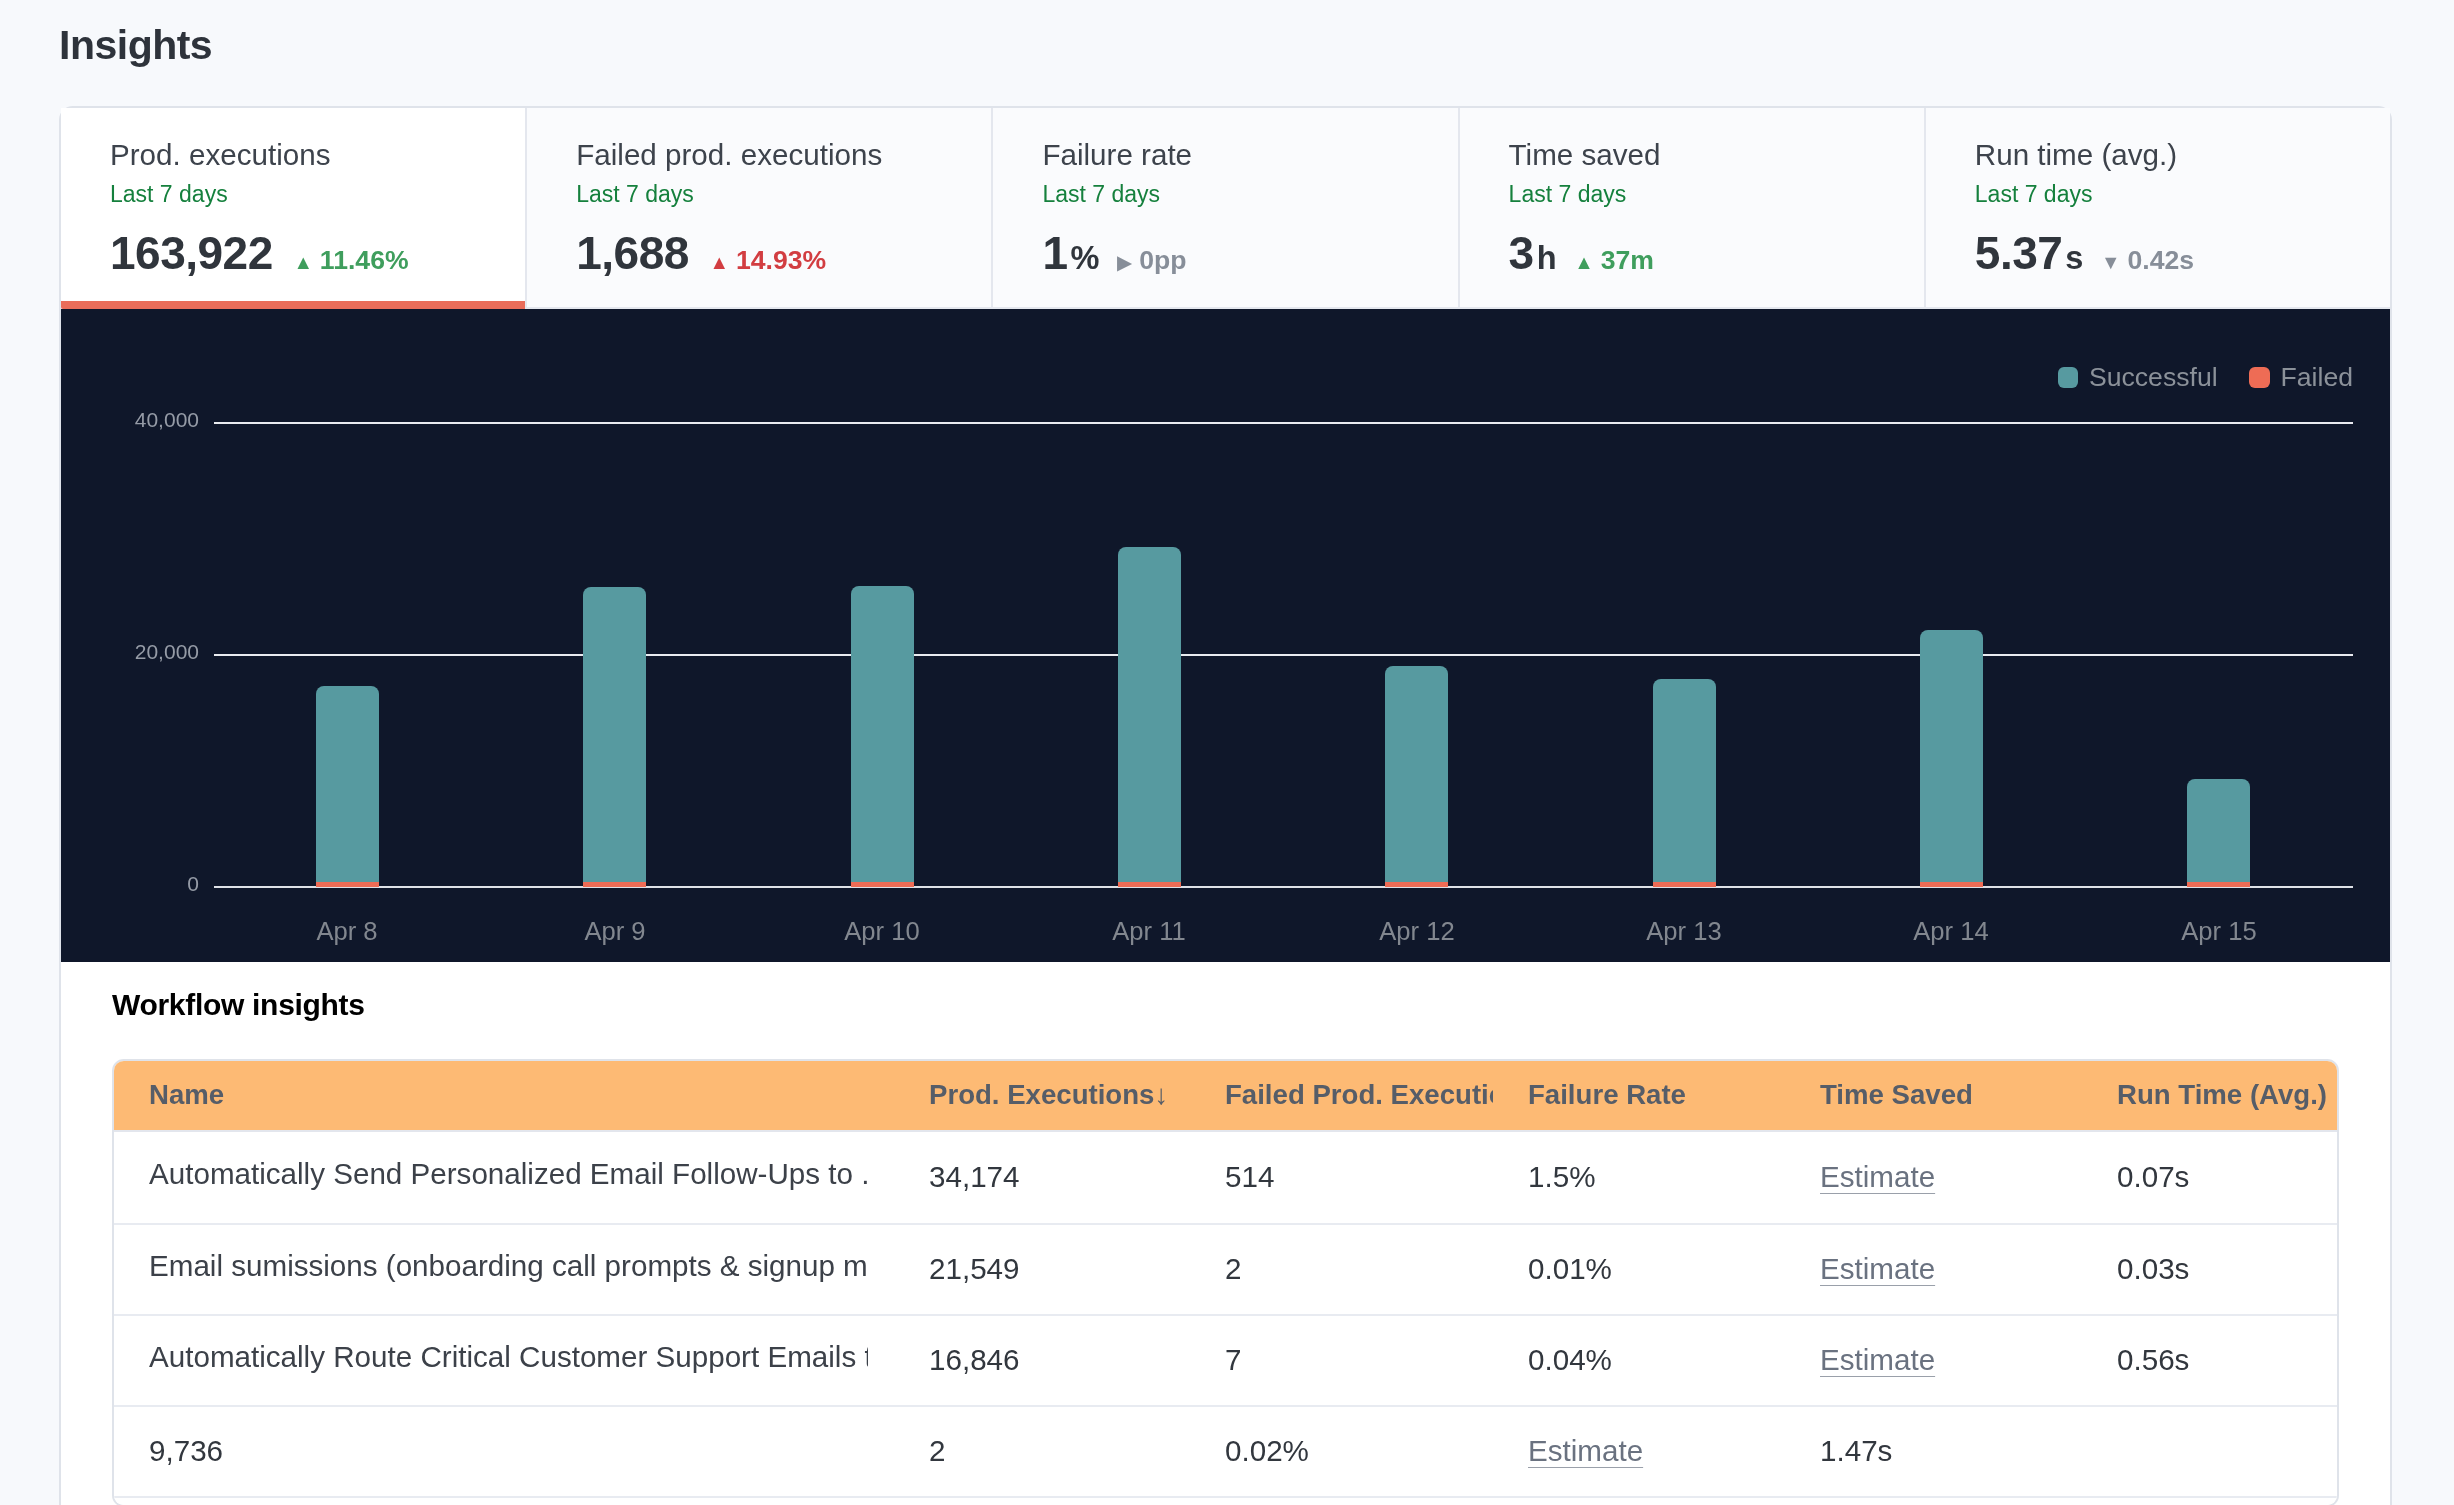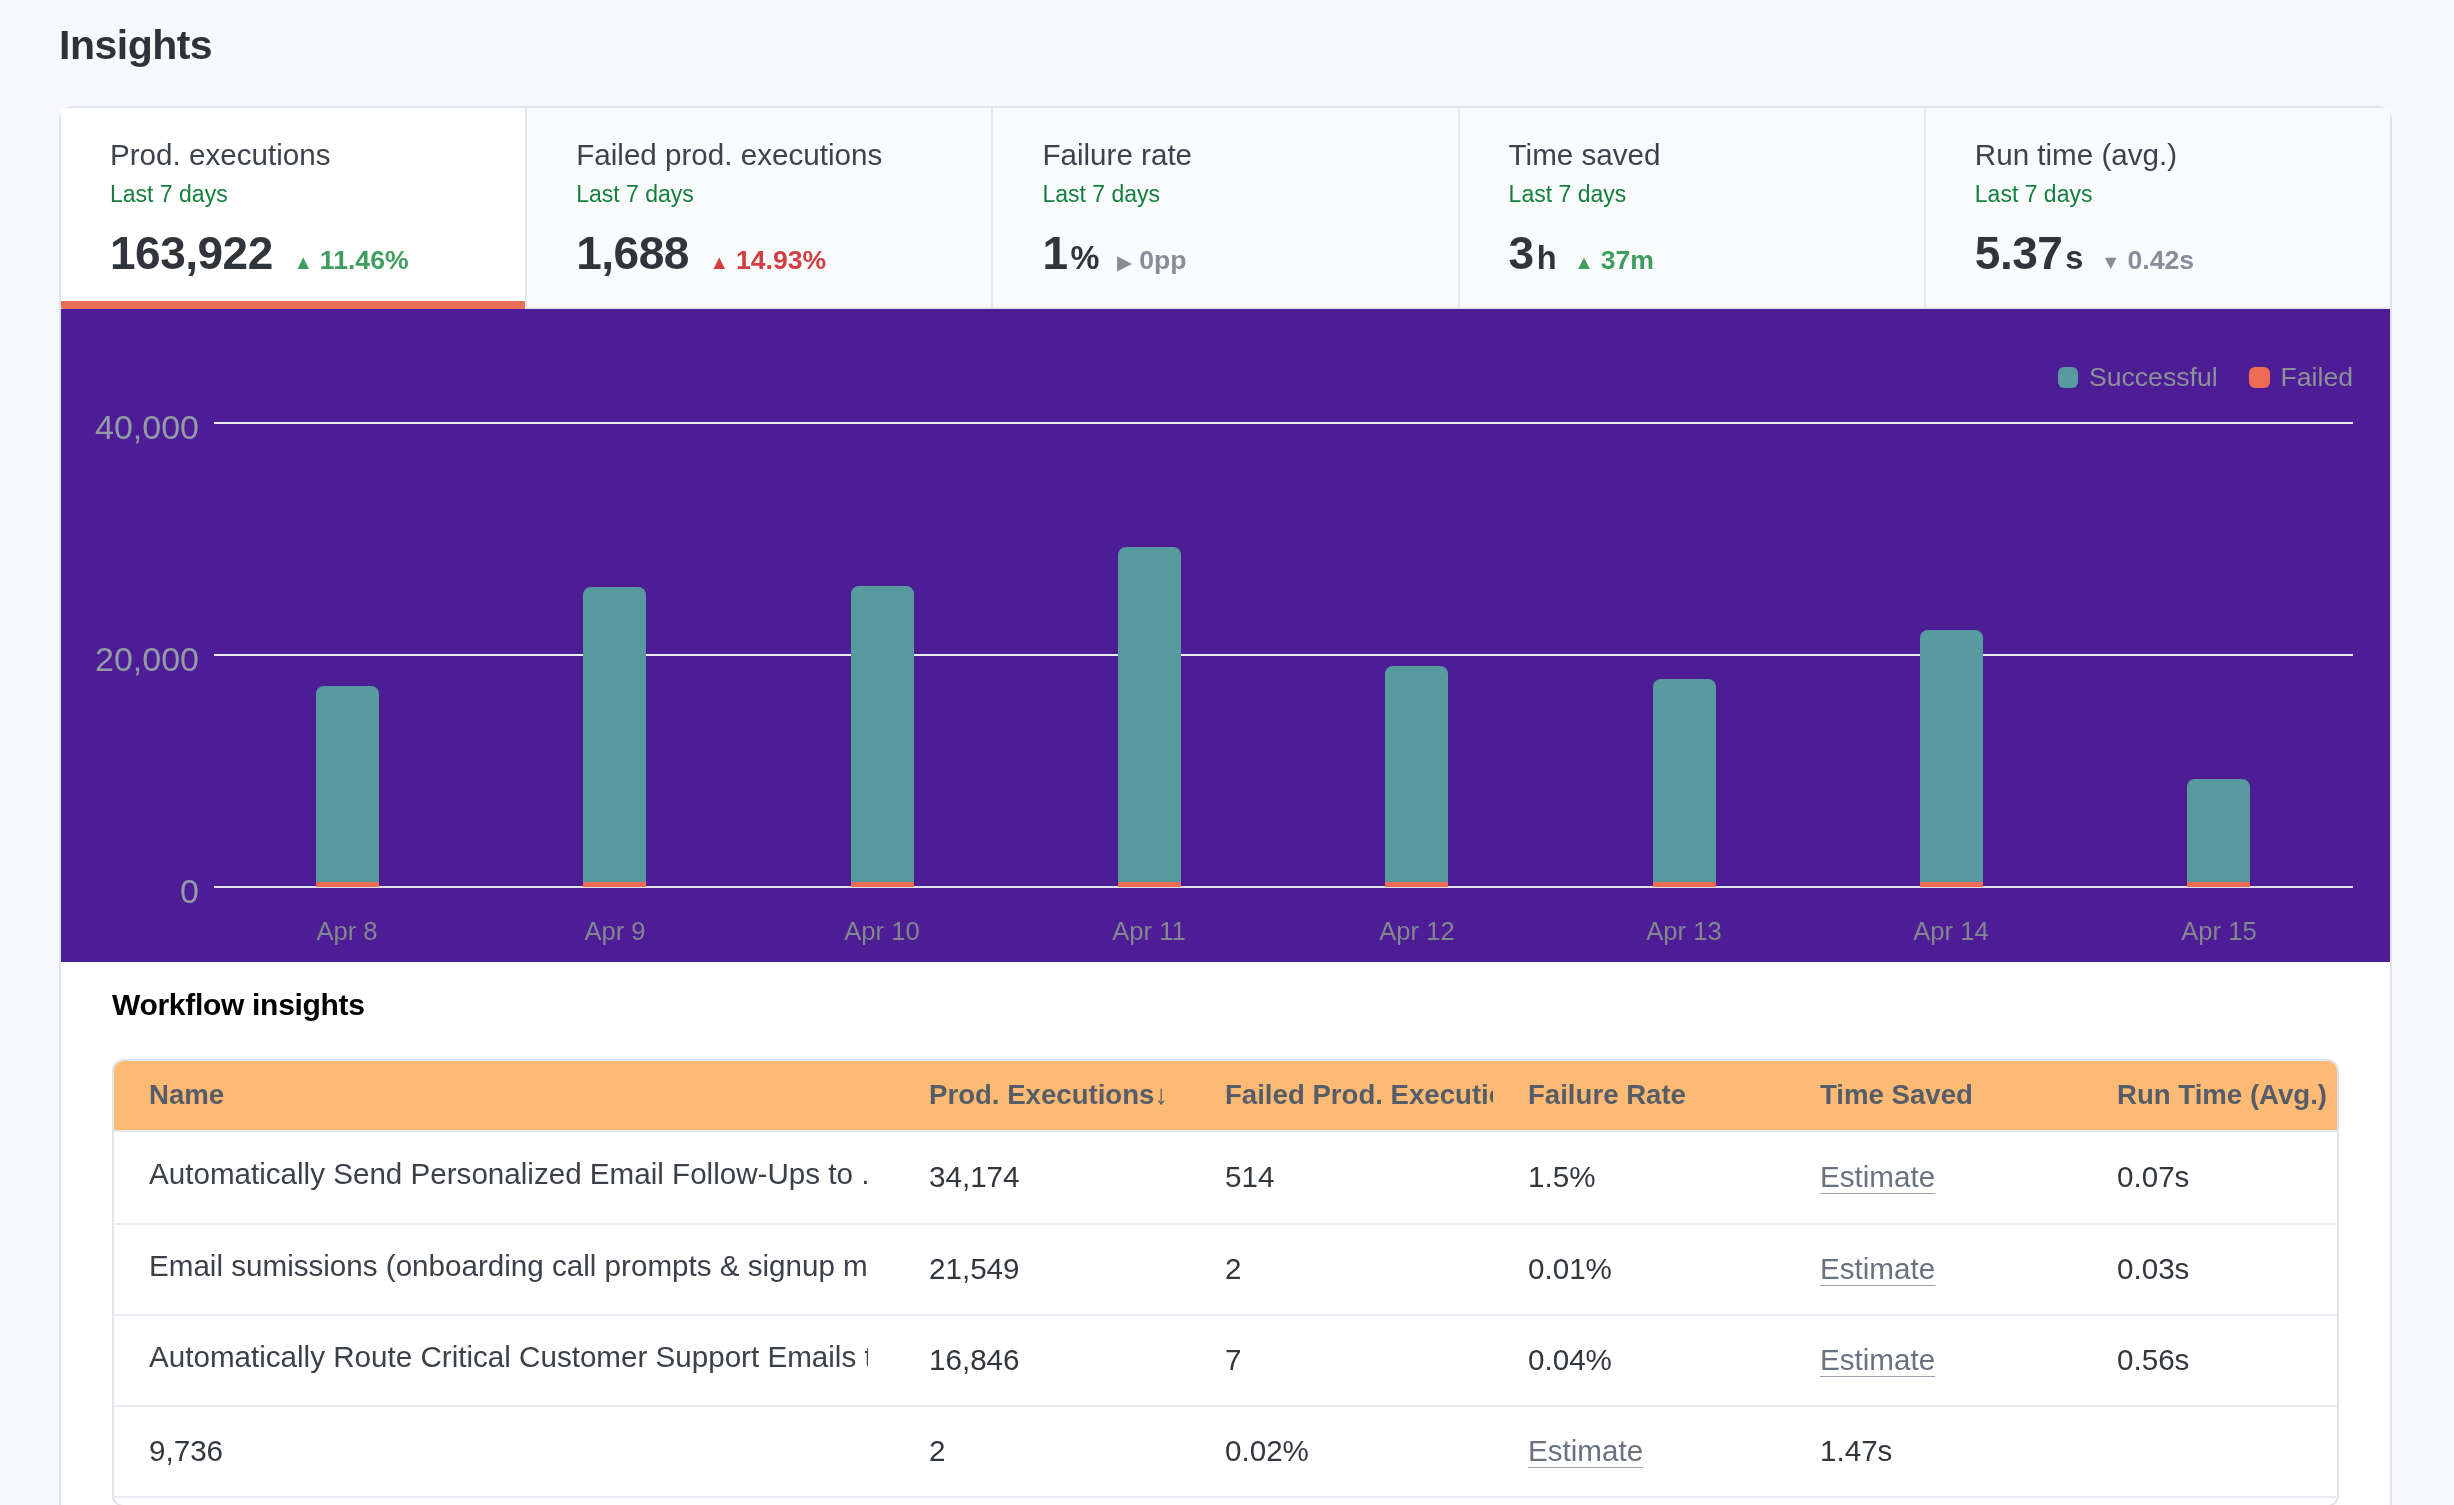--- a/index.html
+++ b/index.html
@@ -36,34 +36,34 @@
   .metric-value-row { display:flex; align-items:baseline; margin-top:17.7px; }
   .metric-value { font-size:46px; font-weight:700; color:#30353c; letter-spacing:-0.5px; }
   .metric-unit { font-size:32.5px; font-weight:700; color:#30353c; margin-left:3px; }
   .metric-delta { display:flex; align-items:baseline; margin-left:17.7px; font-weight:700; }
   .trend-icon { font-size:19.7px; margin-right:6.9px; }
   .delta-text { font-size:26.6px; }
   .delta-positive { color:#3f9e5d; }
   .delta-negative { color:#d23d41; }
   .delta-neutral  { color:#878e99; }
   
-  .chart-area { position:relative; height:653px; background:#4c1d95; }
+  .chart-area { position:relative; height:653px; background:#0f172a; }
   .legend {
     position:absolute; top:53px; right:37px; display:flex; gap:31.5px;
     align-items:center;
   }
   .legend-item { display:flex; align-items:center; gap:10.8px; cursor:pointer; }
   .legend-swatch { width:20.7px; height:20.7px; border-radius:5.9px; }
   .legend-label { font-size:26.6px; color:#8b9199; }
   .plot { position:absolute; left:153px; right:37px; top:114px; height:464px; }
   .gridline { position:absolute; left:0; right:0; height:2px; background:#e9ebf0; }
   .gridline.baseline { background:#dee1e7; }
   .y-tick-label {
     position:absolute; left:0; width:138px; text-align:right;
-    font-size:34px; color:#959ba6;
+    font-size:21px; color:#959ba6;
   }
   .x-tick-label {
     position:absolute; font-size:25.6px; color:#82878f; transform:translateX(-50%);
     top:608px; white-space:nowrap;
   }
   .bar-group { position:absolute; bottom:0; width:63px; display:flex; flex-direction:column; justify-content:flex-end; cursor:pointer; }
   .bar-seg-top { border-radius:7.9px 7.9px 0 0; }
   
   .wf-section { position:relative; padding:25.6px 51px 0 51px; background:#fff; }
   .wf-title { font-size:30px; font-weight:700; color:#000000; letter-spacing:-0.3px; }

